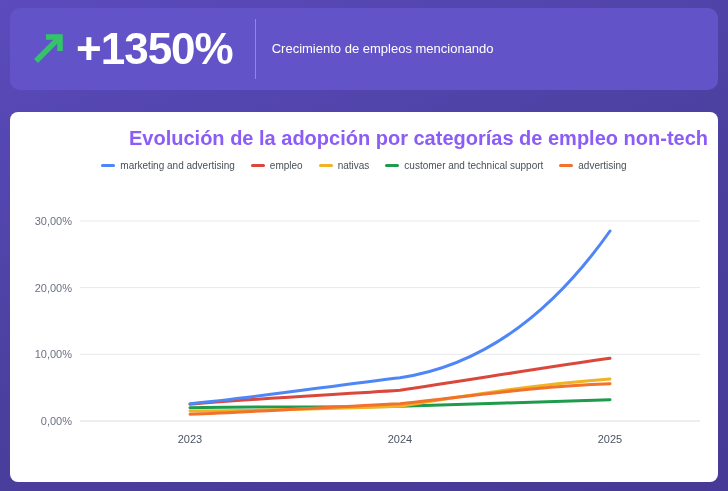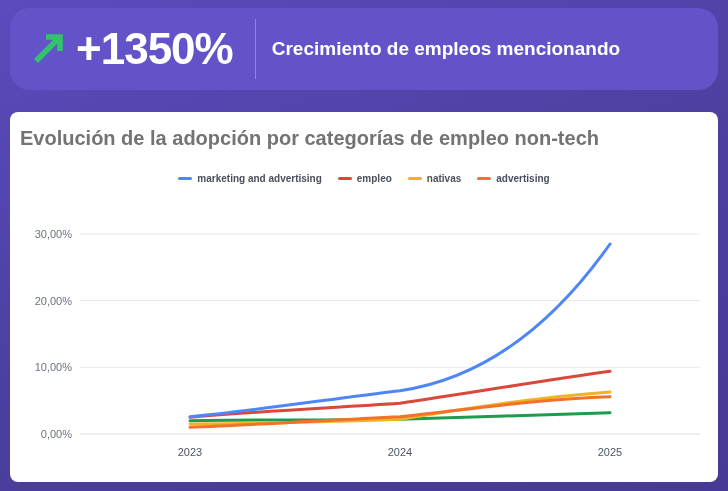--- a/index.html
+++ b/index.html
@@ -22,21 +22,21 @@
   }
 
   
   .header {
     position: absolute;
     left: 10px;
     top: 8px;
     width: 708px;
     height: 82px;
     background: #6254c8;
-    border-radius: 20px;
+    border-radius: 10px;
     display: flex;
     align-items: center;
     box-sizing: border-box;
     padding: 0 16px;
   }
   .kpi-block {
     display: flex;
     align-items: center;
     flex: 0 0 auto;
     padding-right: 18px;
@@ -57,59 +57,57 @@
   }
   .header-divider {
     width: 1px;
     height: 60px;
     background: rgba(255,255,255,0.30);
     margin: 0 16px 0 4px;
     flex: 0 0 auto;
   }
   .header-text {
     color: #ffffff;
-    font-size: 19px;
+    font-size: 13px;
     line-height: 1.35;
     flex: 1 1 auto;
-    font-weight: bold;
   }
   .header-text .line {
     display: block;
     white-space: nowrap;
   }
 
   
   .card {
     position: absolute;
     left: 10px;
     top: 112px;
     width: 708px;
     height: 370px;
     background: #ffffff;
     border-radius: 8px;
     box-sizing: border-box;
     overflow: hidden;
   }
   .chart-title {
-    text-align: left;
+    text-align: right;
     font-size: 20px;
     font-weight: bold;
-    color: #737373;
+    color: #8b5cf6;
     margin: 14px 10px 0 10px;
     line-height: 1.2;
   }
   .legend {
     display: flex;
     justify-content: center;
     align-items: center;
     flex-wrap: nowrap;
     gap: 16px;
-    margin-top: 23px;
+    margin-top: 10px;
     padding: 0 8px;
-    font-weight: bold;
   }
   .legend-item {
     display: flex;
     align-items: center;
     font-size: 10px;
     color: #49505a;
     white-space: nowrap;
   }
   .legend-swatch {
     width: 14px;
@@ -169,20 +167,24 @@
       </div>
       <div class="legend-item">
         <span class="legend-swatch" style="background:#d9483b"></span>
         <span>empleo</span>
       </div>
       <div class="legend-item">
         <span class="legend-swatch" style="background:#f0b323"></span>
         <span>nativas</span>
       </div>
       <div class="legend-item">
+        <span class="legend-swatch" style="background:#1f9b4d"></span>
+        <span>customer and technical support</span>
+      </div>
+      <div class="legend-item">
         <span class="legend-swatch" style="background:#f2722b"></span>
         <span>advertising</span>
       </div>
     </div>
 
     <div class="plot-wrap">
       <svg class="plot-svg" width="708" height="270" viewBox="0 0 708 270">
 
         <g>
           <line x1="70" y1="240" x2="690" y2="240" stroke="#d8dce1" stroke-width="1"></line>

